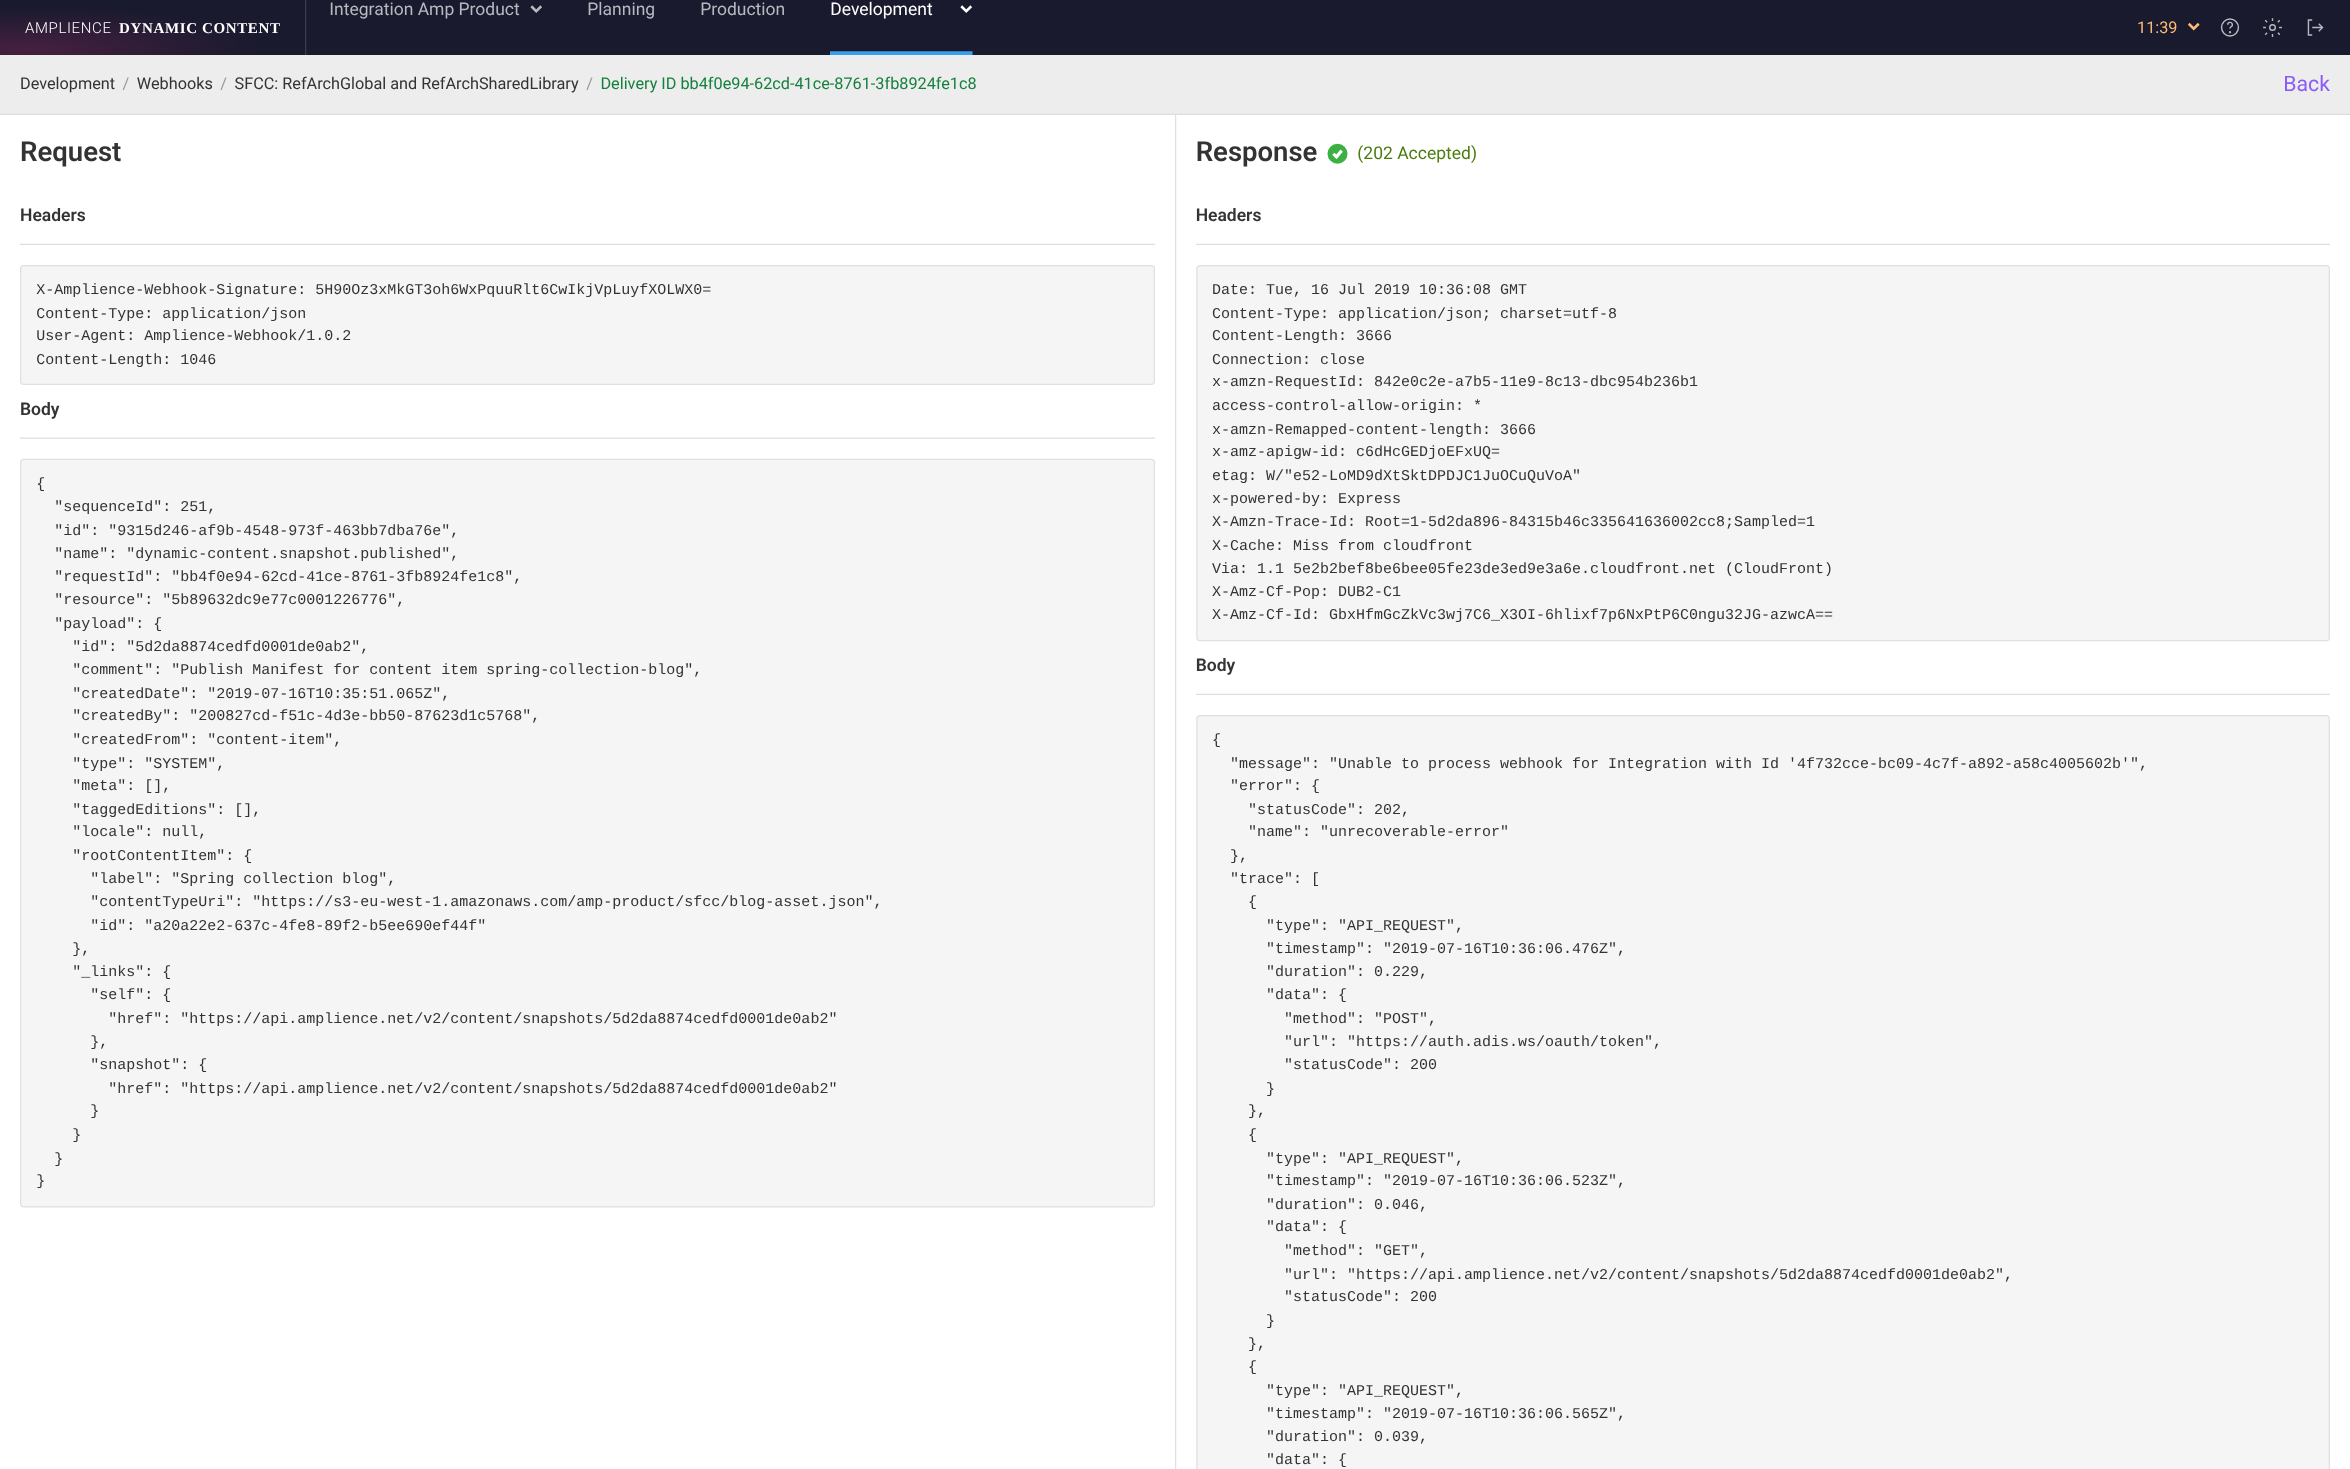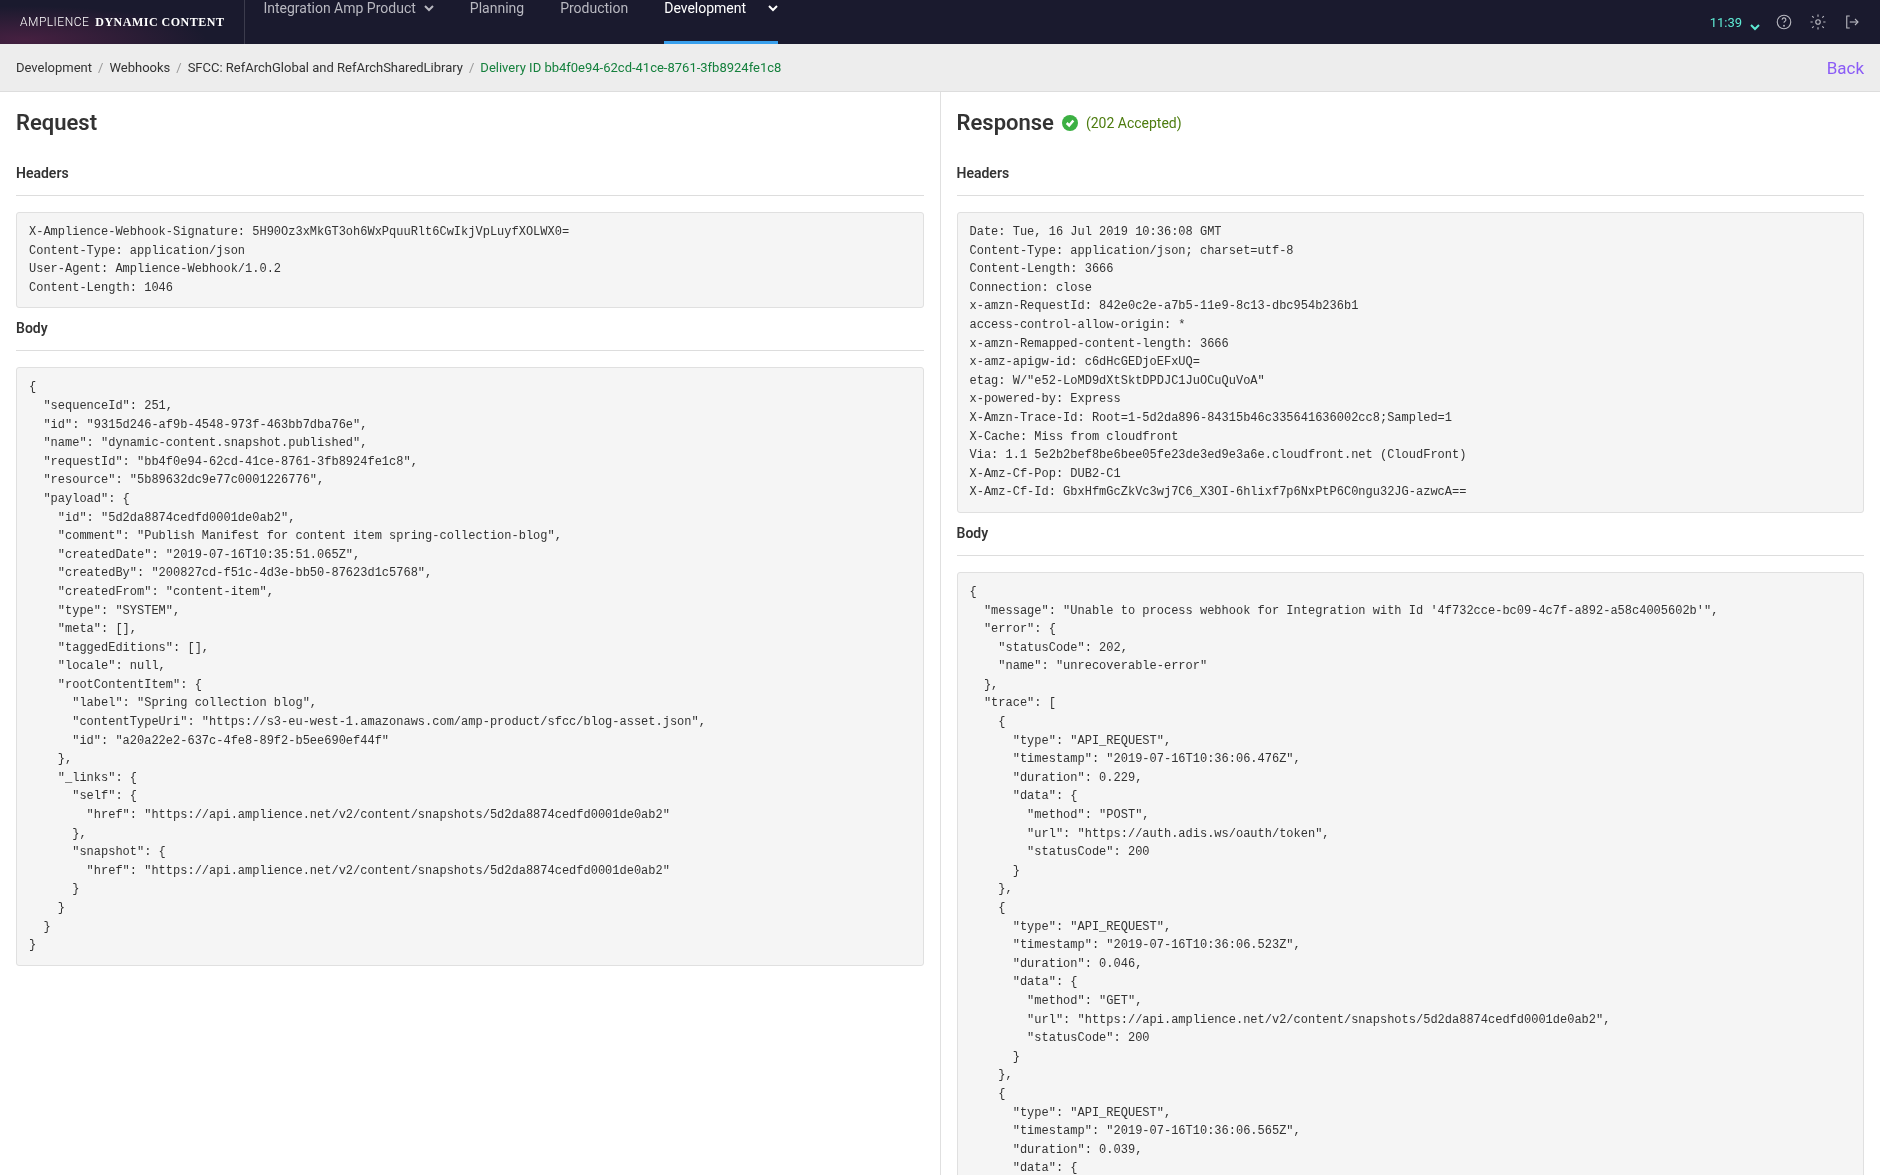--- a/index.html
+++ b/index.html
@@ -10,21 +10,21 @@
   .topnav::before { content:""; position:absolute; left:0; top:0; bottom:0; width:240px; background: radial-gradient(ellipse at 10% 90%, rgba(200,50,120,0.25), transparent 60%); pointer-events:none;}
   .brand { display:flex; align-items:center; padding:0 20px; height:100%; border-right:1px solid rgba(255,255,255,0.15); position:relative; font-size:12px; letter-spacing:0.5px; color:#fff; white-space:nowrap;}
   .brand .b1 { font-weight:300; margin-right:6px;}
   .brand .b2 { font-weight:700;font-family:Liberation Serif, serif;}
   .nav-item { padding:0 18px; height:100%; display:flex; color:#b8b8c0; cursor:pointer; font-size:14px; position:relative;}
   .nav-item .chev { margin-left:8px; }
   .nav-item.active { color:#fff; }
   .nav-item.active::after { content:""; position:absolute; left:18px; right:18px; bottom:0; height:3px; background:#39a0ed;}
   .nav-spacer { flex:1; }
   .nav-right { display:flex; align-items:center; gap:14px; padding-right:18px; height:100%;}
-  .nav-time { color:#5eead4; font-size:13px; display:flex; align-items:flex-end; }
+  .nav-time { color:#fdba74; font-size:13px; display:flex; align-items:flex-start; }
   .nav-icon { width:20px; height:20px; display:flex; align-items:center; justify-content:center; color:#b8b8c0; cursor:pointer;}
   .nav-icon svg { width:18px; height:18px; stroke:currentColor; fill:none; stroke-width:1.5;}
 
   
   .crumbbar { background:#ededed; height:48px; display:flex; align-items:center; padding:0 16px; border-bottom:1px solid #ddd;}
   .crumb { color:#333; font-size:13px; cursor:pointer;}
   .crumb.muted { color:#15803d; cursor:default;}
   .sep { color:#999; margin:0 6px; font-size:13px;}
   .crumb-spacer { flex:1;}
   .back { color:#8b5cf6; font-size:17px; cursor:pointer;}

